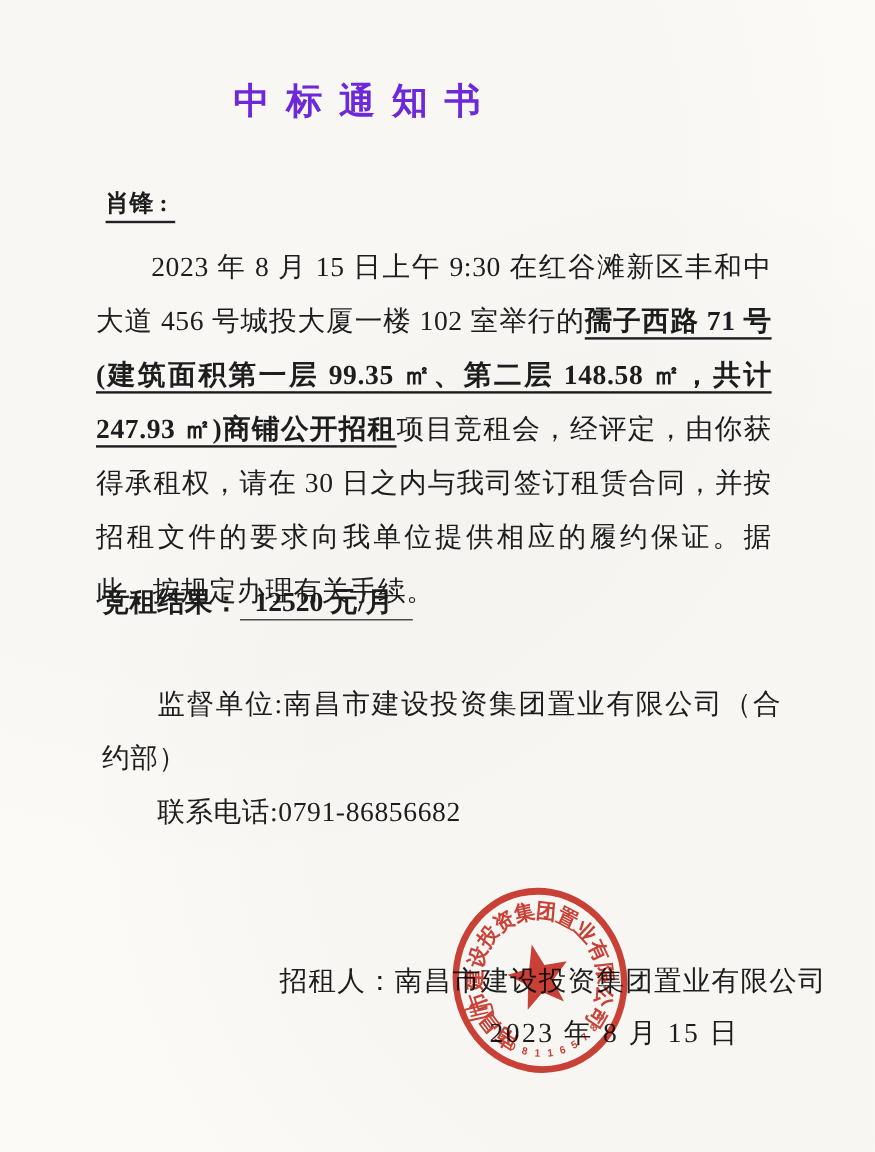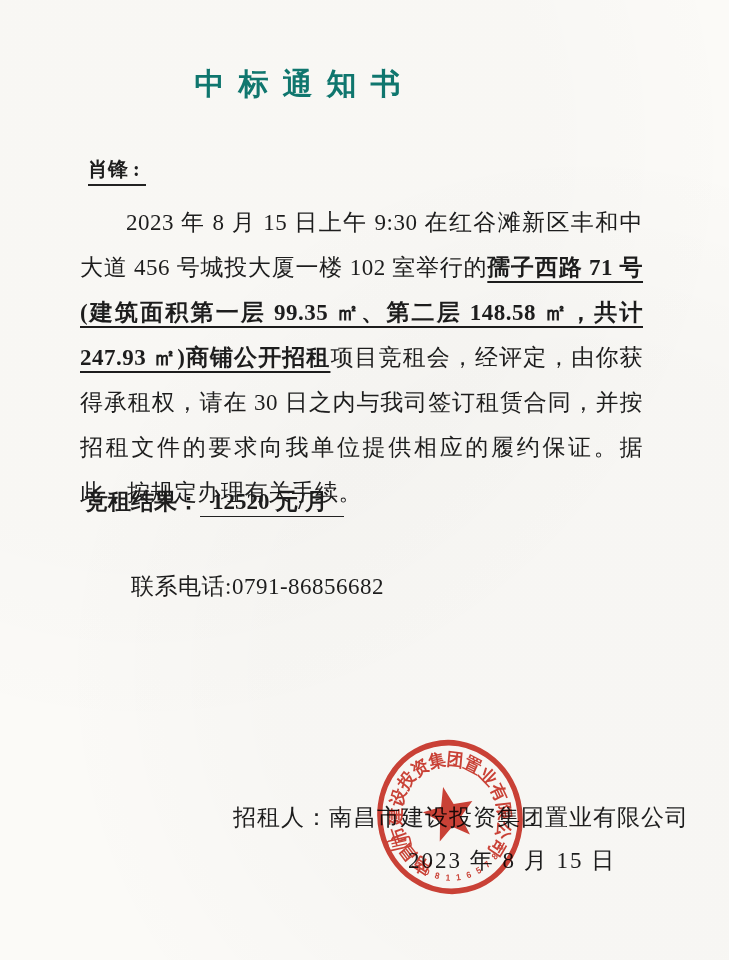--- a/index.html
+++ b/index.html
@@ -8,21 +8,21 @@
     background:#fbfaf7;
     background-image:
       radial-gradient(circle at 20% 15%, rgba(0,0,0,0.012) 0 40%, transparent 60%),
       radial-gradient(circle at 80% 70%, rgba(0,0,0,0.015) 0 35%, transparent 60%);
     font-family:"Liberation Serif","DejaVu Serif",serif;
     color:#1d1d1d;
   }
   .abs{position:absolute;}
   .doc-title{
     top:64px;left:0;width:609px;text-align:center;
-    font-size:30px;font-weight:700;letter-spacing:14px;color:#0f766e;
+    font-size:30px;font-weight:700;letter-spacing:14px;color:#6d28d9;
   }
   .salutation{
     top:156px;left:88px;font-size:20px;font-weight:700;
     border-bottom:2px solid #222;padding:0 6px 1px 0;
   }
   .para{
     font-size:23px;line-height:45px;text-align:justify;
     letter-spacing:0.5px;
   }
   .para1{top:200px;left:80px;width:563px;text-indent:2em;}
@@ -57,20 +57,21 @@
 
 <div class="abs doc-title">中标通知书</div>
 
 <div class="abs salutation">肖锋 :</div>
 
 <div class="abs para para1"><span>2023 年 8 月 15 日上午 9:30 在红谷滩新区丰和中大道 456 号城投大厦一楼 102 室举行的</span><span class="emph">孺子西路 71 号(建筑面积第一层 99.35 ㎡、第二层 148.58 ㎡，共计 247.93 ㎡)商铺公开招租</span><span>项目竞租会，经评定，由你获得承租权，请在 30 日之内与我司签订租赁合同，并按招租文件的要求向我单位提供相应的履约保证。据此，按规定办理有关手续。</span></div>
 
 <div class="abs result-line"><span>竞租结果：</span><span class="result-value">12520 元/月</span></div>
 
 <div class="abs para block2">
+  <p class="line-indent">监督单位:南昌市建设投资集团置业有限公司（合约部）</p>
   <p class="line-indent">联系电话:0791-86856682</p>
 </div>
 
 <div class="abs lessor-line">招租人：南昌市建设投资集团置业有限公司</div>
 <div class="abs date-line">2023 年 8 月 15 日</div>
 
 <div class="abs seal">
   <svg viewBox="0 0 200 200" preserveAspectRatio="none">
     <circle cx="100" cy="100" r="92" fill="none" stroke-width="7" class="seal-stroke" stroke="#cc3327"></circle>
     <polygon class="seal-fill" points="100,62 108.5,85.5 133.4,86.9 114.1,102.6 120.4,126.7 100,112.4 79.6,126.7 85.9,102.6 66.6,86.9 91.5,85.5" fill="#cc3327">

